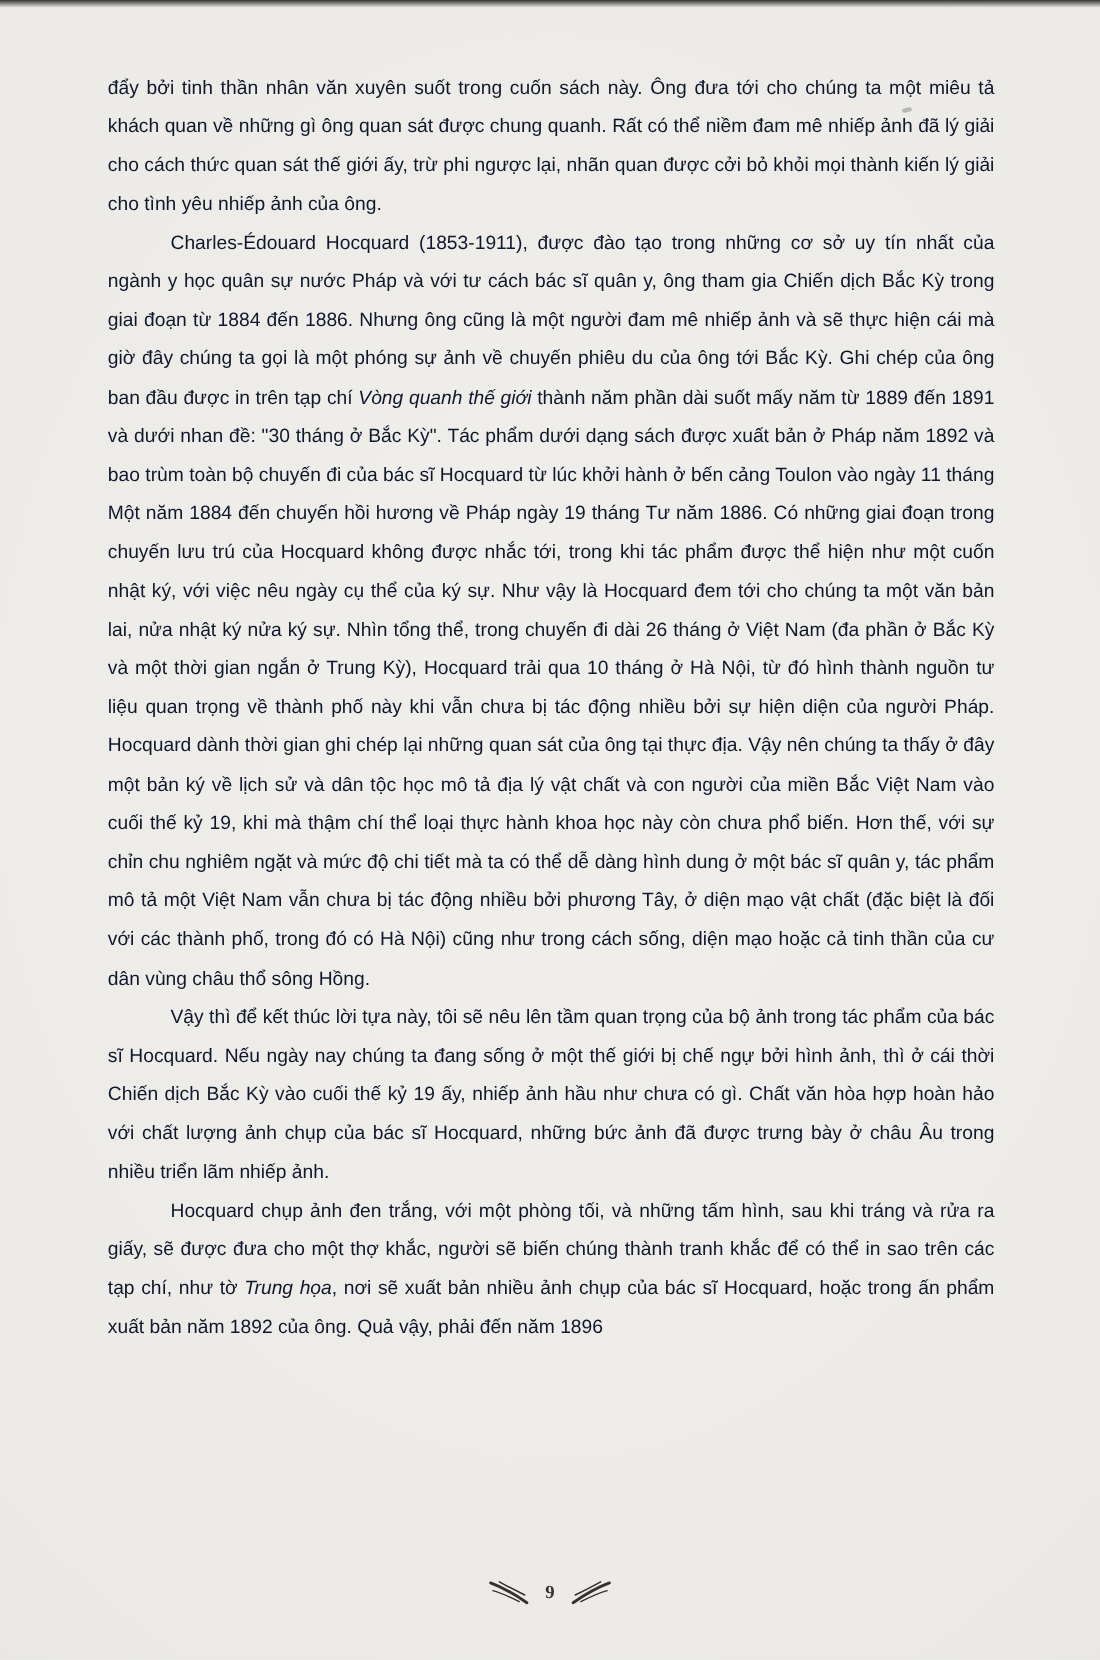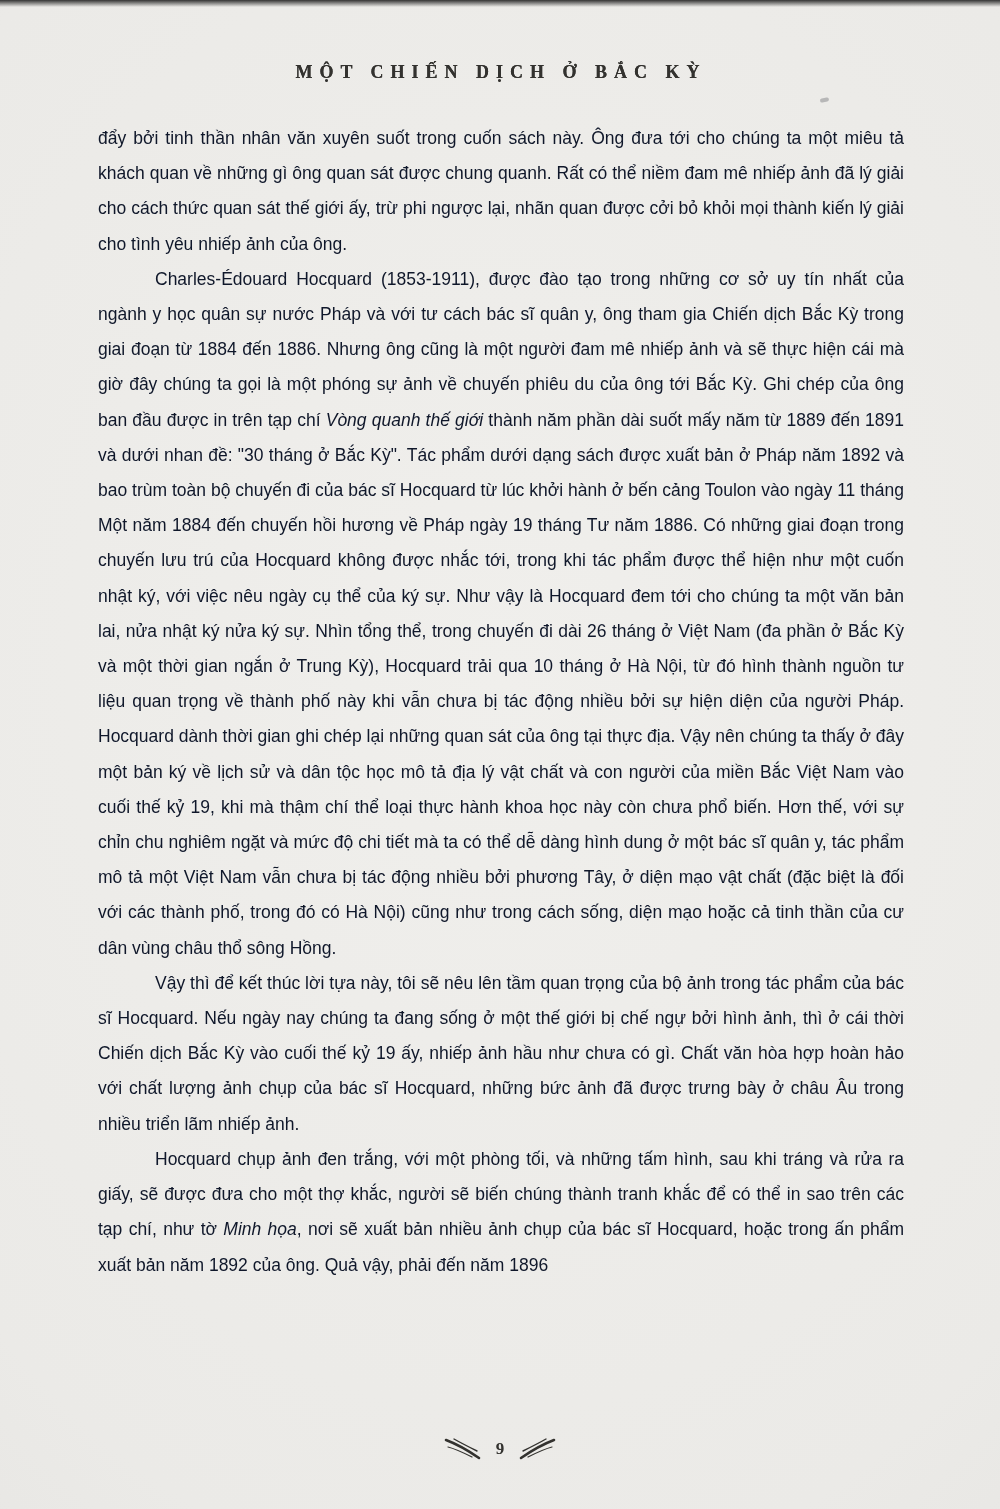--- a/index.html
+++ b/index.html
@@ -93,33 +93,30 @@
   }
 </style>
 </head>
 <body>
 
 <div class="scan-edge-top"></div>
 <div class="scan-artifact"></div>
 
 <div class="page">
 
-  <header class="page-header">
-    <h1 class="title">MỘT CHIẾN DỊCH Ở BẮC KỲ</h1>
-  </header>
 
   <main class="body-text">
 
     <p class="no-indent"><span>đẩy bởi tinh thần nhân văn xuyên suốt trong cuốn sách này. Ông đưa tới cho chúng ta một miêu tả khách quan về những gì ông quan sát được chung quanh. Rất có thể niềm đam mê nhiếp ảnh đã lý giải cho cách thức quan sát thế giới ấy, trừ phi ngược lại, nhãn quan được cởi bỏ khỏi mọi thành kiến lý giải cho tình yêu nhiếp ảnh của ông.</span></p>
 
     <p><span>Charles-Édouard Hocquard (1853-1911), được đào tạo trong những cơ sở uy tín nhất của ngành y học quân sự nước Pháp và với tư cách bác sĩ quân y, ông tham gia Chiến dịch Bắc Kỳ trong giai đoạn từ 1884 đến 1886. Nhưng ông cũng là một người đam mê nhiếp ảnh và sẽ thực hiện cái mà giờ đây chúng ta gọi là một phóng sự ảnh về chuyến phiêu du của ông tới Bắc Kỳ. Ghi chép của ông ban đầu được in trên tạp chí </span><em>Vòng quanh thế giới</em><span> thành năm phần dài suốt mấy năm từ 1889 đến 1891 và dưới nhan đề: "30 tháng ở Bắc Kỳ". Tác phẩm dưới dạng sách được xuất bản ở Pháp năm 1892 và bao trùm toàn bộ chuyến đi của bác sĩ Hocquard từ lúc khởi hành ở bến cảng Toulon vào ngày 11 tháng Một năm 1884 đến chuyến hồi hương về Pháp ngày 19 tháng Tư năm 1886. Có những giai đoạn trong chuyến lưu trú của Hocquard không được nhắc tới, trong khi tác phẩm được thể hiện như một cuốn nhật ký, với việc nêu ngày cụ thể của ký sự. Như vậy là Hocquard đem tới cho chúng ta một văn bản lai, nửa nhật ký nửa ký sự. Nhìn tổng thể, trong chuyến đi dài 26 tháng ở Việt Nam (đa phần ở Bắc Kỳ và một thời gian ngắn ở Trung Kỳ), Hocquard trải qua 10 tháng ở Hà Nội, từ đó hình thành nguồn tư liệu quan trọng về thành phố này khi vẫn chưa bị tác động nhiều bởi sự hiện diện của người Pháp. Hocquard dành thời gian ghi chép lại những quan sát của ông tại thực địa. Vậy nên chúng ta thấy ở đây một bản ký về lịch sử và dân tộc học mô tả địa lý vật chất và con người của miền Bắc Việt Nam vào cuối thế kỷ 19, khi mà thậm chí thể loại thực hành khoa học này còn chưa phổ biến. Hơn thế, với sự chỉn chu nghiêm ngặt và mức độ chi tiết mà ta có thể dễ dàng hình dung ở một bác sĩ quân y, tác phẩm mô tả một Việt Nam vẫn chưa bị tác động nhiều bởi phương Tây, ở diện mạo vật chất (đặc biệt là đối với các thành phố, trong đó có Hà Nội) cũng như trong cách sống, diện mạo hoặc cả tinh thần của cư dân vùng châu thổ sông Hồng.</span></p>
 
     <p><span>Vậy thì để kết thúc lời tựa này, tôi sẽ nêu lên tầm quan trọng của bộ ảnh trong tác phẩm của bác sĩ Hocquard. Nếu ngày nay chúng ta đang sống ở một thế giới bị chế ngự bởi hình ảnh, thì ở cái thời Chiến dịch Bắc Kỳ vào cuối thế kỷ 19 ấy, nhiếp ảnh hầu như chưa có gì. Chất văn hòa hợp hoàn hảo với chất lượng ảnh chụp của bác sĩ Hocquard, những bức ảnh đã được trưng bày ở châu Âu trong nhiều triển lãm nhiếp ảnh.</span></p>
 
-    <p><span>Hocquard chụp ảnh đen trắng, với một phòng tối, và những tấm hình, sau khi tráng và rửa ra giấy, sẽ được đưa cho một thợ khắc, người sẽ biến chúng thành tranh khắc để có thể in sao trên các tạp chí, như tờ </span><em>Minh họa</em><span>, nơi sẽ xuất bản nhiều ảnh chụp của bác sĩ Hocquard, hoặc trong ấn phẩm xuất bản năm 1892 của ông. Quả vậy, phải đến năm 1896</span></p>
+    <p><span>Hocquard chụp ảnh đen trắng, với một phòng tối, và những tấm hình, sau khi tráng và rửa ra giấy, sẽ được đưa cho một thợ khắc, người sẽ biến chúng thành tranh khắc để có thể in sao trên các tạp chí, như tờ </span><em>Trung họa</em><span>, nơi sẽ xuất bản nhiều ảnh chụp của bác sĩ Hocquard, hoặc trong ấn phẩm xuất bản năm 1892 của ông. Quả vậy, phải đến năm 1896</span></p>
 
   </main>
 
   <footer class="page-footer">
     <span class="footer-inner">
       <span class="flourish">
         <svg width="38" height="24" viewBox="0 0 38 24" fill="none" xmlns="http://www.w3.org/2000/svg">
           <path d="M2 3 C 10 6, 22 12, 35 21" stroke="#33322f" stroke-width="2.6" stroke-linecap="round"></path>
           <path d="M10 2 C 17 6, 25 10, 33 14" stroke="#33322f" stroke-width="1.4" stroke-linecap="round"></path>
           <path d="M4 10 C 12 12, 20 16, 28 20" stroke="#33322f" stroke-width="1.2" stroke-linecap="round"></path>

